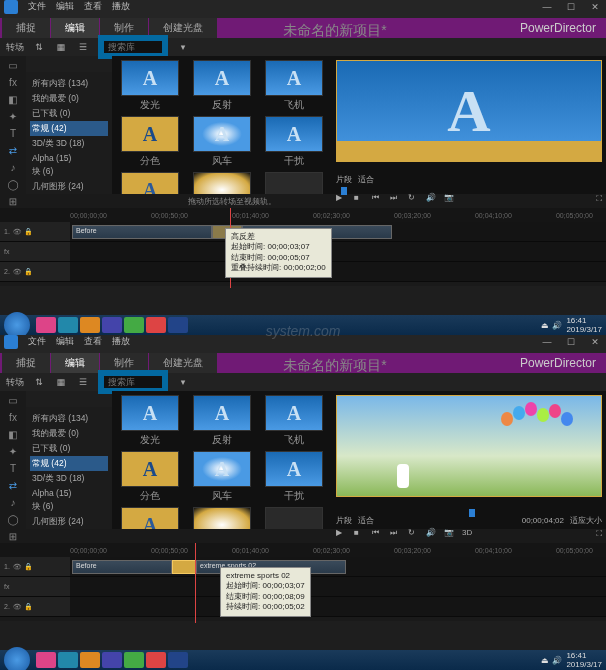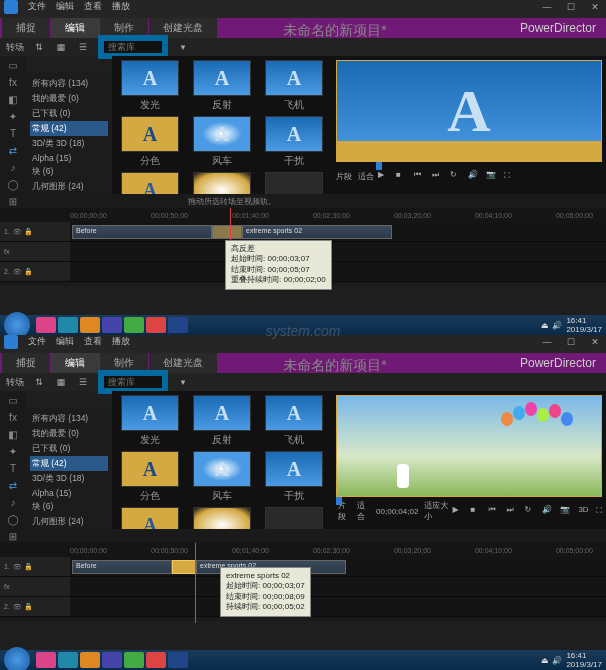--- a/index.html
+++ b/index.html
@@ -22,21 +22,21 @@
 .toolcol .t { width:16px; height:14px; color:#888; font-size:10px; text-align:center; cursor:pointer; }
 .catpanel { width:86px; background:#1c1c1c; padding:4px 4px; font-size:8.5px; color:#aaa; overflow:hidden;margin-top:16px; }
 .catpanel .cat { padding:1.5px 2px; cursor:pointer; white-space:nowrap; }
 .catpanel .cat.sel { background:#2b5a8a; color:#fff; }
 .thumbgrid { width:220px; background:#111; padding:4px; display:grid; grid-template-columns:repeat(3,1fr); gap:4px; overflow:hidden; }
 .thumb { display:flex; flex-direction:column; align-items:center; gap:2px; cursor:pointer; }
 .thumb .img { width:58px; height:36px; border:1px solid #333; position:relative; overflow:hidden; }
 .thumb .lbl { font-size:10px; color:#999; }
 .preview { flex:1; background:#111; display:flex; flex-direction:column; padding:4px; }
 .preview .vid { flex:1; border:1px solid #d4a942; position:relative; overflow:hidden; }
-.preview .ctrls { height:28px; display:flex; flex-direction:row; gap:2px; padding-top:0; }
+.preview .ctrls { height:28px; display:flex; flex-direction:column; gap:2px; padding-top:12px; }
 .slider { height:4px; background:#333; position:relative; margin:2px 0; }
 .slider .knob { width:6px; height:8px; background:#2b7fd4; position:absolute; top:-2px; }
 .playrow { display:flex; align-items:center; gap:6px; font-size:8px; color:#aaa; }
 .playrow .btn { width:12px; height:12px; color:#aaa; cursor:pointer; }
 .hintbar { height:14px; background:#1a1a1a; font-size:8px; color:#888; padding:2px 8px; display:flex; }
 .hintbar .hint { margin-left:180px; }
 .ruler { height:14px; background:#151515; display:flex; align-items:center; font-size:7px; color:#666; padding-left:70px; gap:44px; position:relative; }
 .timeline { height:64px; background:#1a1a1a; position:relative; }
 .track { height:20px; display:flex; align-items:center; border-bottom:1px solid #0a0a0a; }
 .track .hdr { width:70px; height:100%; background:#222; display:flex; align-items:center; gap:3px; padding:0 4px; font-size:7px; color:#888; }
@@ -227,21 +227,21 @@
       <div class="lane"></div>
     </div>
     <div class="track">
       <div class="hdr">
           <span>2.</span>
           <span>👁</span>
           <span>🔒</span>
         </div>
       <div class="lane"></div>
     </div>
-    <div class="tooltip" style="left:225px;top:18px">
+    <div class="tooltip" style="left:225px;top:6px">
       <div>高反差</div>
       <div>起始时间: 00;00;03;07</div>
       <div>结束时间: 00;00;05;07</div>
       <div>重叠持续时间: 00;00;02;00</div>
     </div>
   </div>
   <div class="taskbar">
     <div class="winbtn"></div>
     <div class="ico" style="background:#d48"></div>
     <div class="ico" style="background:#28a"></div>

